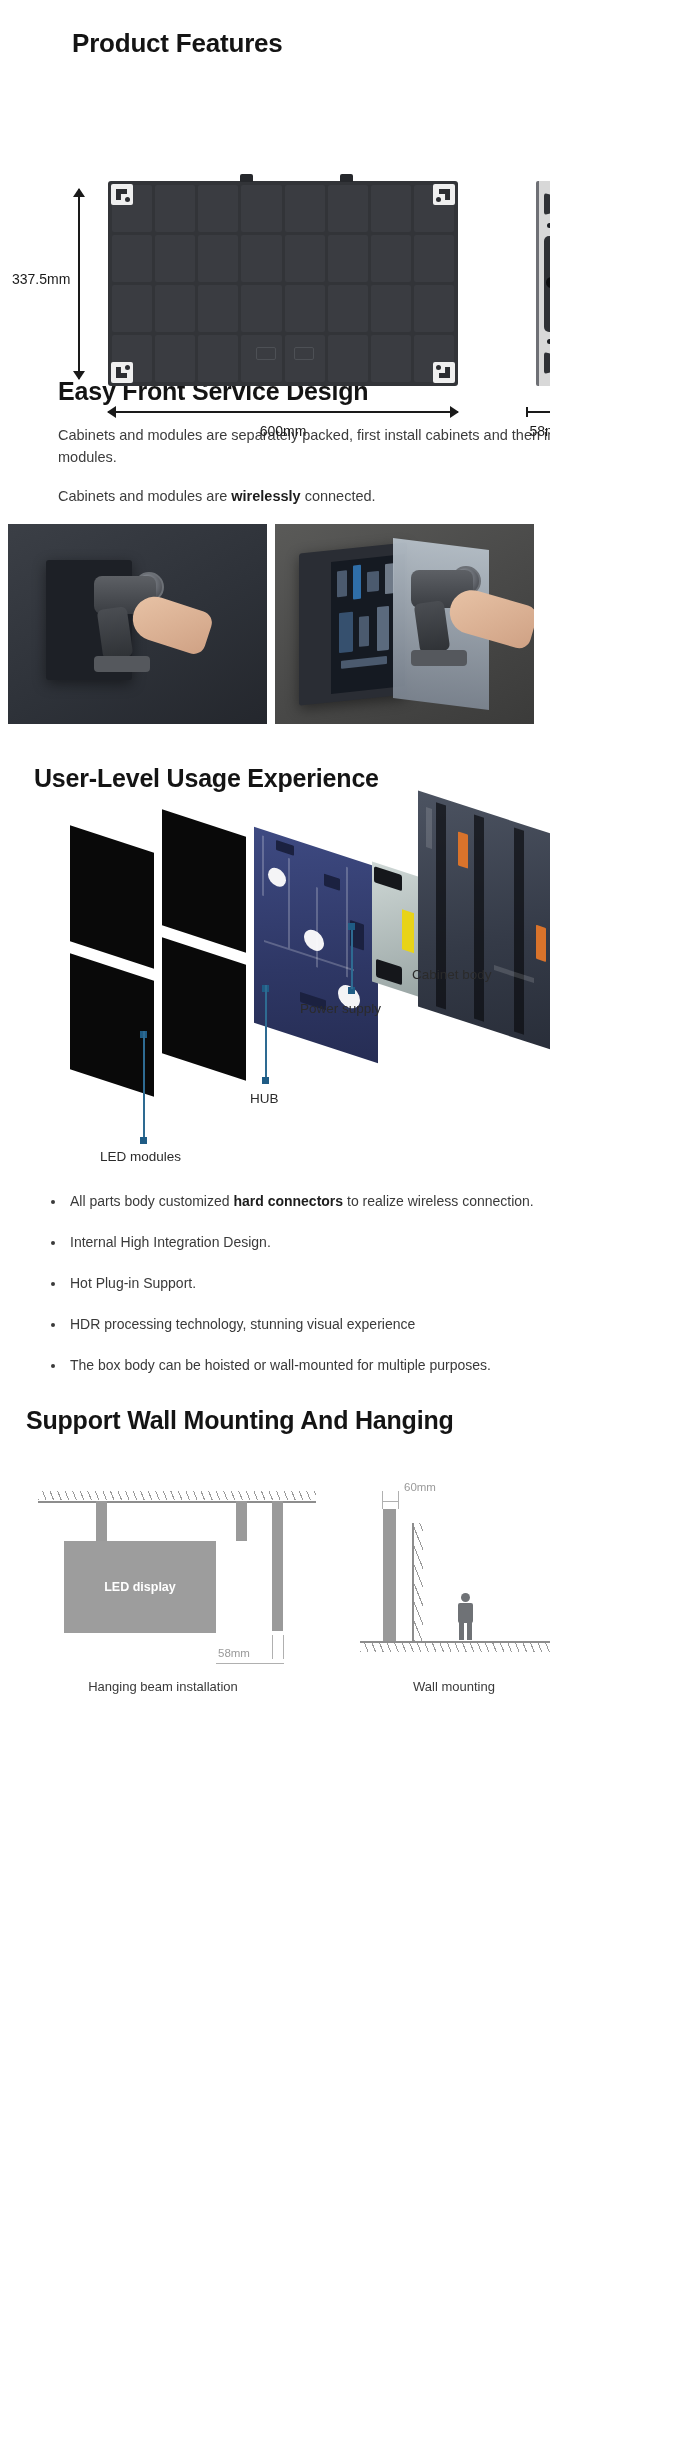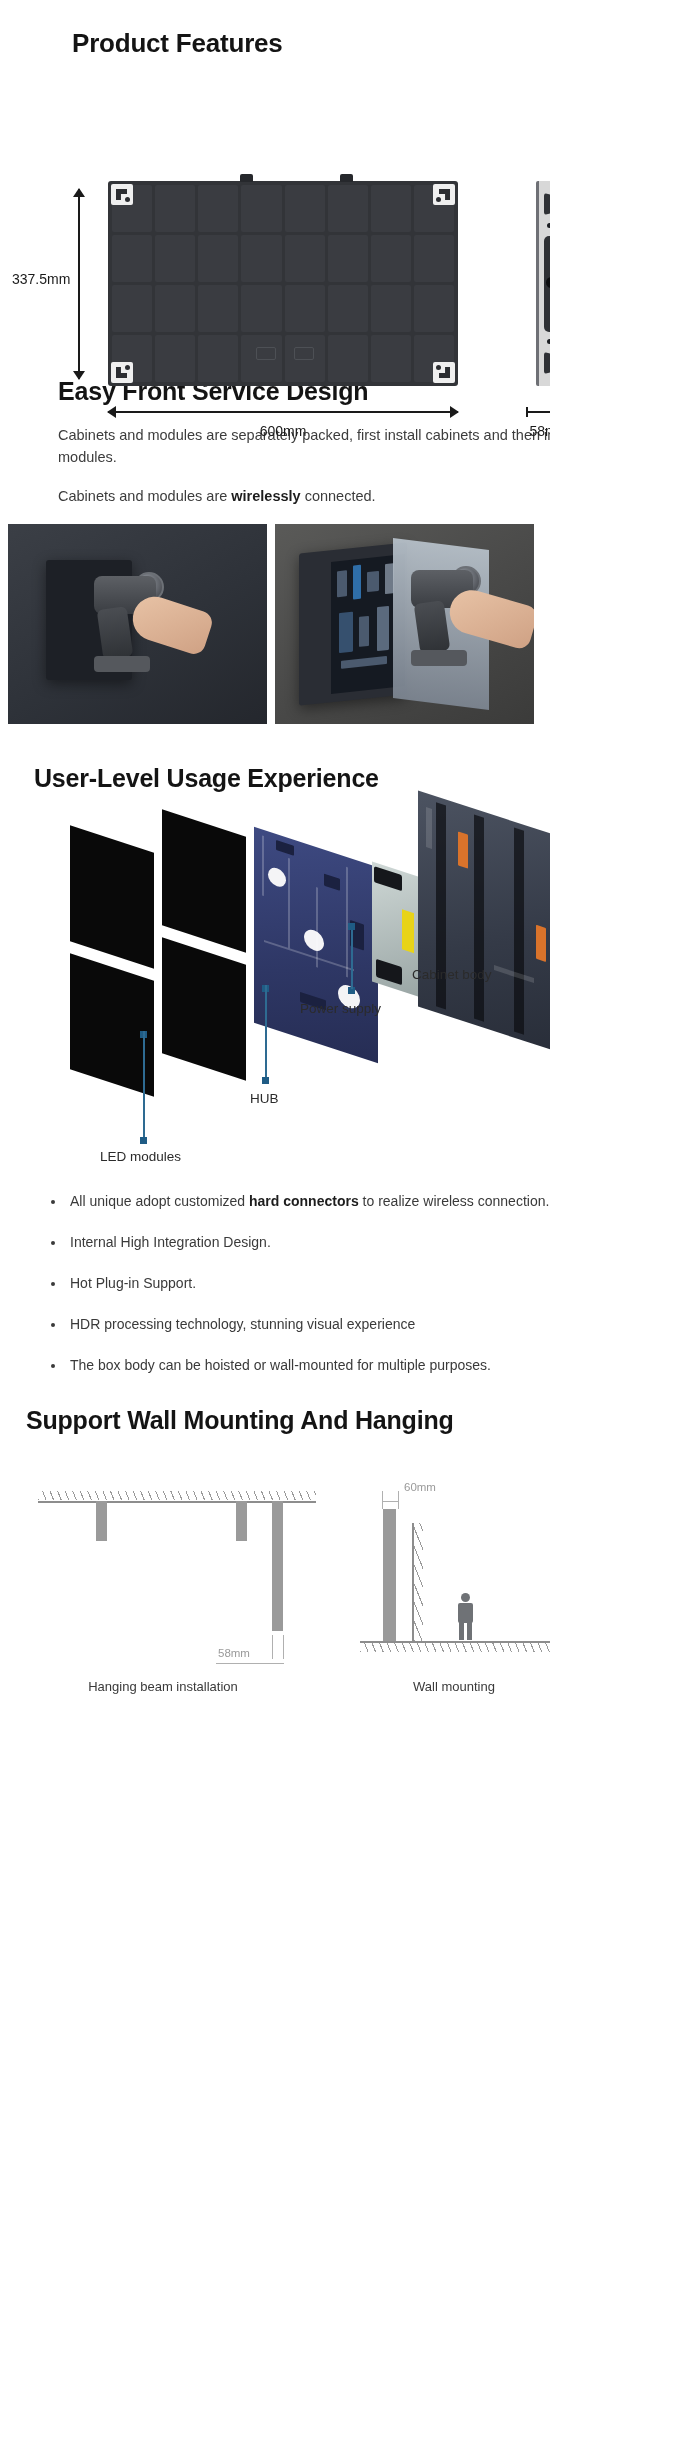--- a/index.html
+++ b/index.html
@@ -610,21 +610,21 @@
       <div class="callout-node" style="left:348px; top:178px;"></div>
       <div class="callout-line" style="left:351px; top:118px; height:62px;"></div>
       <div class="callout-node" style="left:348px; top:114px;"></div>
       <div class="callout-label" style="left:300px; top:192px;">Power supply</div>
 
       <div class="callout-label" style="left:412px; top:158px;">Cabinet body</div>
     </div>
 
     <ul class="bullets">
       <li>
-        <span>All unique adopt customized </span><b>hard connectors</b><span> to realize wireless connection.</span>
+        <span>All parts body customized </span><b>hard connectors</b><span> to realize wireless connection.</span>
       </li>
       <li>
         <span>Internal High Integration Design.</span>
       </li>
       <li>
         <span>Hot Plug-in Support.</span>
       </li>
       <li>
         <span>HDR processing technology, stunning visual experience</span>
       </li>
@@ -639,20 +639,23 @@
 
     <div class="mount-stage">
 
       <div class="hatch-ticks" style="left:38px; top:34px; width:278px;"></div>
       <div class="hatch-bar" style="left:38px; top:44px; width:278px;"></div>
 
       <div class="beam" style="left:96px; top:44px; width:11px; height:40px;"></div>
       <div class="beam" style="left:236px; top:44px; width:11px; height:40px;"></div>
       <div class="beam" style="left:272px; top:44px; width:11px; height:130px;"></div>
 
+      <div class="led-display" style="left:64px; top:84px; width:152px; height:92px;">
+        <span>LED display</span>
+      </div>
 
       <div class="thin-line" style="left:272px; top:178px; width:1px; height:24px;"></div>
       <div class="thin-line" style="left:283px; top:178px; width:1px; height:24px;"></div>
       <div class="thin-line" style="left:216px; top:206px; width:68px; height:1px;"></div>
       <div class="dim-small" style="left:218px; top:190px;">58mm</div>
 
       <div class="mount-caption" style="left:48px; top:222px; width:230px;">Hanging beam installation</div>
 
       <div class="thin-line" style="left:382px; top:34px; width:1px; height:18px;"></div>
       <div class="thin-line" style="left:398px; top:34px; width:1px; height:18px;"></div>

